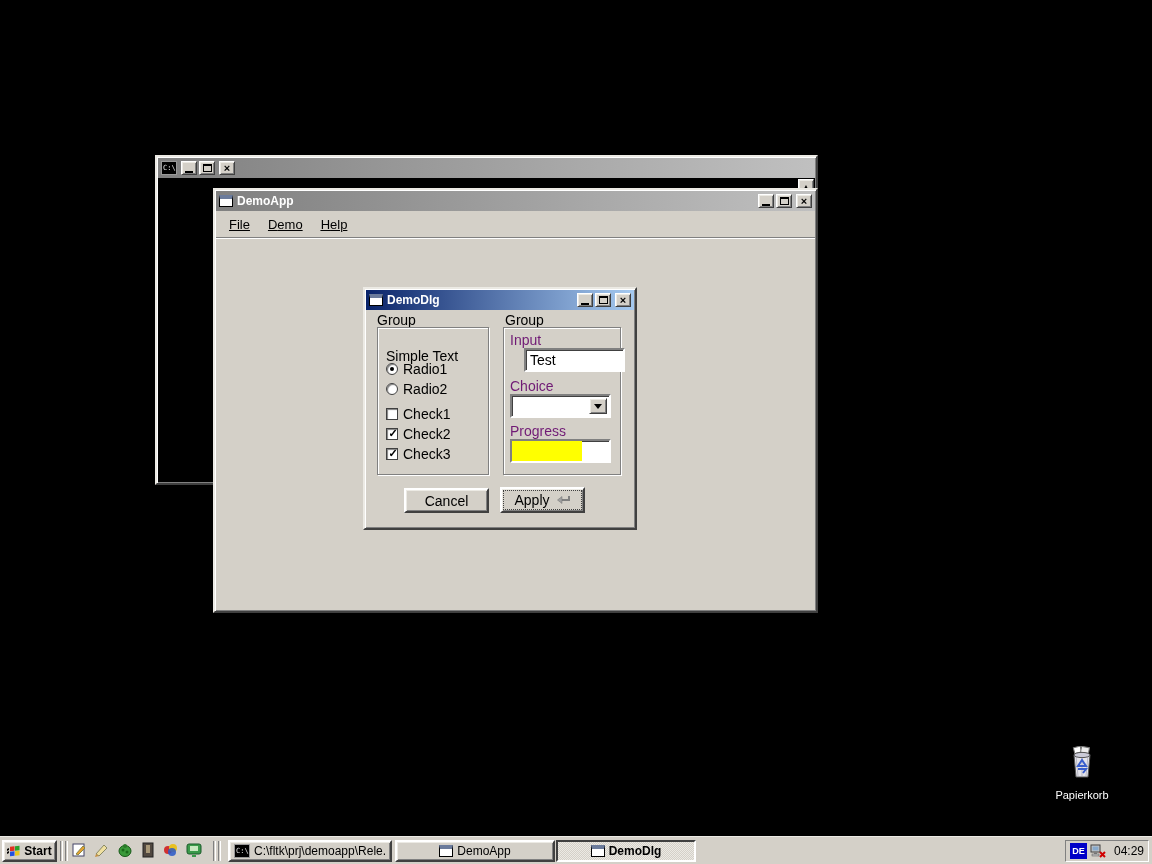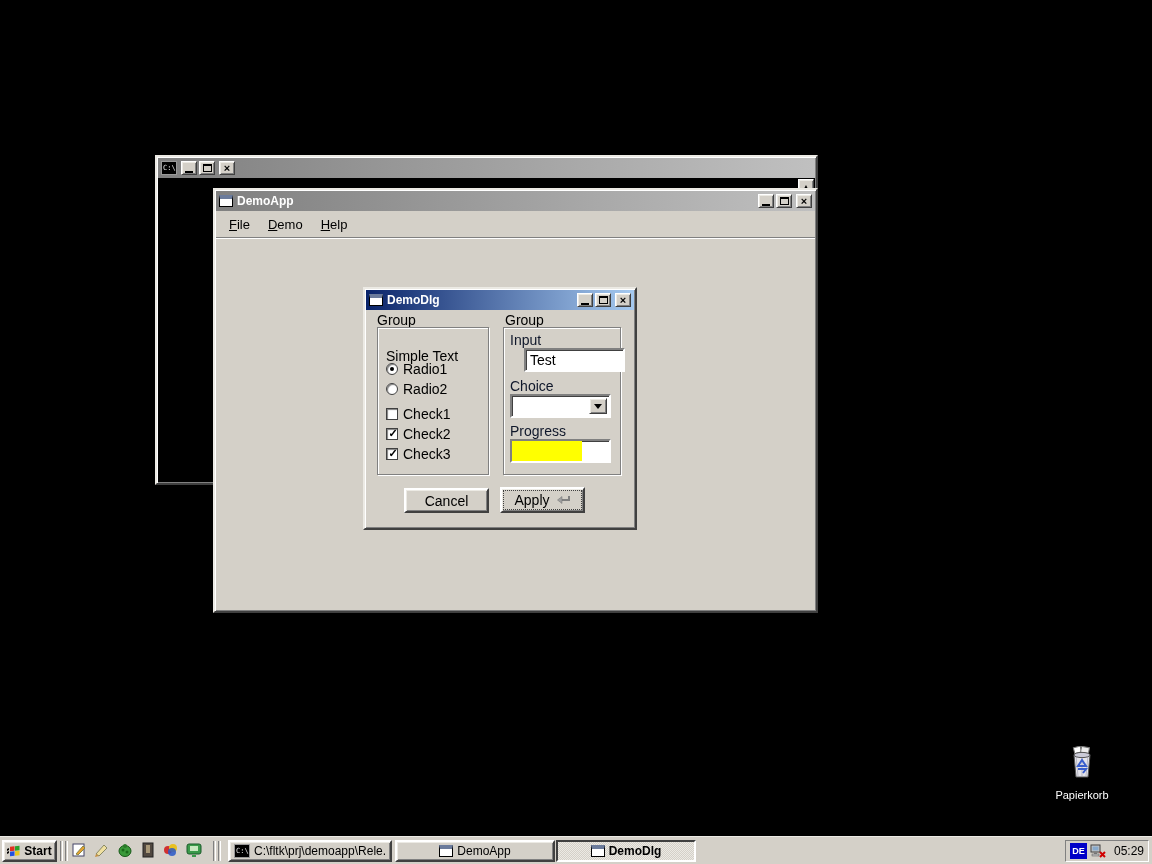--- a/index.html
+++ b/index.html
@@ -43,40 +43,40 @@
                       font-size:7px; color:#000; }
 
   
   #app-win { left:213px; top:188px; width:605px; height:425px; z-index:2; }
   .win-ico { width:14px; height:12px; background:#fff; border:1px solid #000;
              border-top:4px solid #6B7B9B; flex:0 0 auto; }
   #menubar { position:absolute; left:1px; right:1px; top:21px; height:27px;
              background:#D4D0C8; display:flex; align-items:center; padding-left:4px;
              border-bottom:1px solid #808080; box-shadow:0 1px 0 #fff; }
   .menu-item { padding:8px 9px; font-size:13px; color:#000; height:100%;
-               display:flex; align-items:center; }
+               display:flex; align-items:center;text-decoration:underline; }
   .menu-item .ul { text-decoration:underline; }
 
   
   #dlg-win { left:363px; top:287px; width:274px; height:243px; z-index:3; }
   .grp-label { position:absolute; font-size:14px; color:#000; }
   .groupbox { position:absolute; border:1px solid #808080;
               box-shadow: inset 1px 1px 0 #fff, 1px 1px 0 #fff; }
   .row { position:absolute; display:flex; align-items:center; gap:5px;
          font-size:14px; color:#000; height:16px; }
   .radio { width:12px; height:12px; border-radius:50%; background:#fff;
            border:1px solid #404040; box-shadow: inset 1px 1px 1px #808080;
            position:relative; flex:0 0 auto; }
   .radio.sel::after { content:""; position:absolute; left:3px; top:3px; width:4px; height:4px;
                       border-radius:50%; background:#000; }
   .cb { width:12px; height:12px; background:#fff; border:1px solid #404040;
         box-shadow: inset 1px 1px 1px #808080; position:relative; flex:0 0 auto;
         font-size:11px; font-weight:bold; line-height:11px; text-align:center; }
   .cb.checked::after { content:"✓"; position:absolute; left:0; top:-1px; width:12px; }
-  .fld-label { position:absolute; font-size:14px; color:#0f172a; }
+  .fld-label { position:absolute; font-size:14px; color:#701a75; }
   .input95 { position:absolute; font-size:14px; color:#000; padding:2px 4px;
              font-family:"Liberation Sans", sans-serif; outline:none; }
   .choice-arrow { position:absolute; right:2px; top:2px; bottom:2px; width:18px;
                   background:#D4D0C8; border:1px solid; border-color:#fff #404040 #404040 #fff;
                   box-shadow: inset 1px 1px 0 #ECEAE4, inset -1px -1px 0 #808080;
                   display:flex; align-items:center; justify-content:center; }
   .arrow-down { width:0; height:0; border-left:4px solid transparent;
                 border-right:4px solid transparent; border-top:5px solid #000; }
   #progress-fill { position:absolute; left:0; top:0; bottom:0; background:#FFFF00; }
   #apply-btn { outline:1px dotted #404040; outline-offset:-4px; gap:6px; }
@@ -326,15 +326,15 @@
 
   <div id="tray">
     <div id="de-badge">DE</div>
     <svg width="17" height="16">
       <rect x="1" y="2" width="9" height="7" fill="#C8C8C8" stroke="#404040"></rect>
       <rect x="2.5" y="3.5" width="6" height="4" fill="#88AACC"></rect>
       <rect x="4" y="9" width="3" height="2" fill="#808080"></rect>
       <rect x="2" y="11" width="7" height="2" fill="#C0C0C0" stroke="#505050" stroke-width="0.5"></rect>
       <path d="M10 9 l5 5 M15 9 l-5 5" stroke="#D00000" stroke-width="2"></path>
     </svg>
-    <span id="tray-clock">05:29</span>
+    <span id="tray-clock">04:29</span>
   </div>
 </div>
 
 </body></html>

